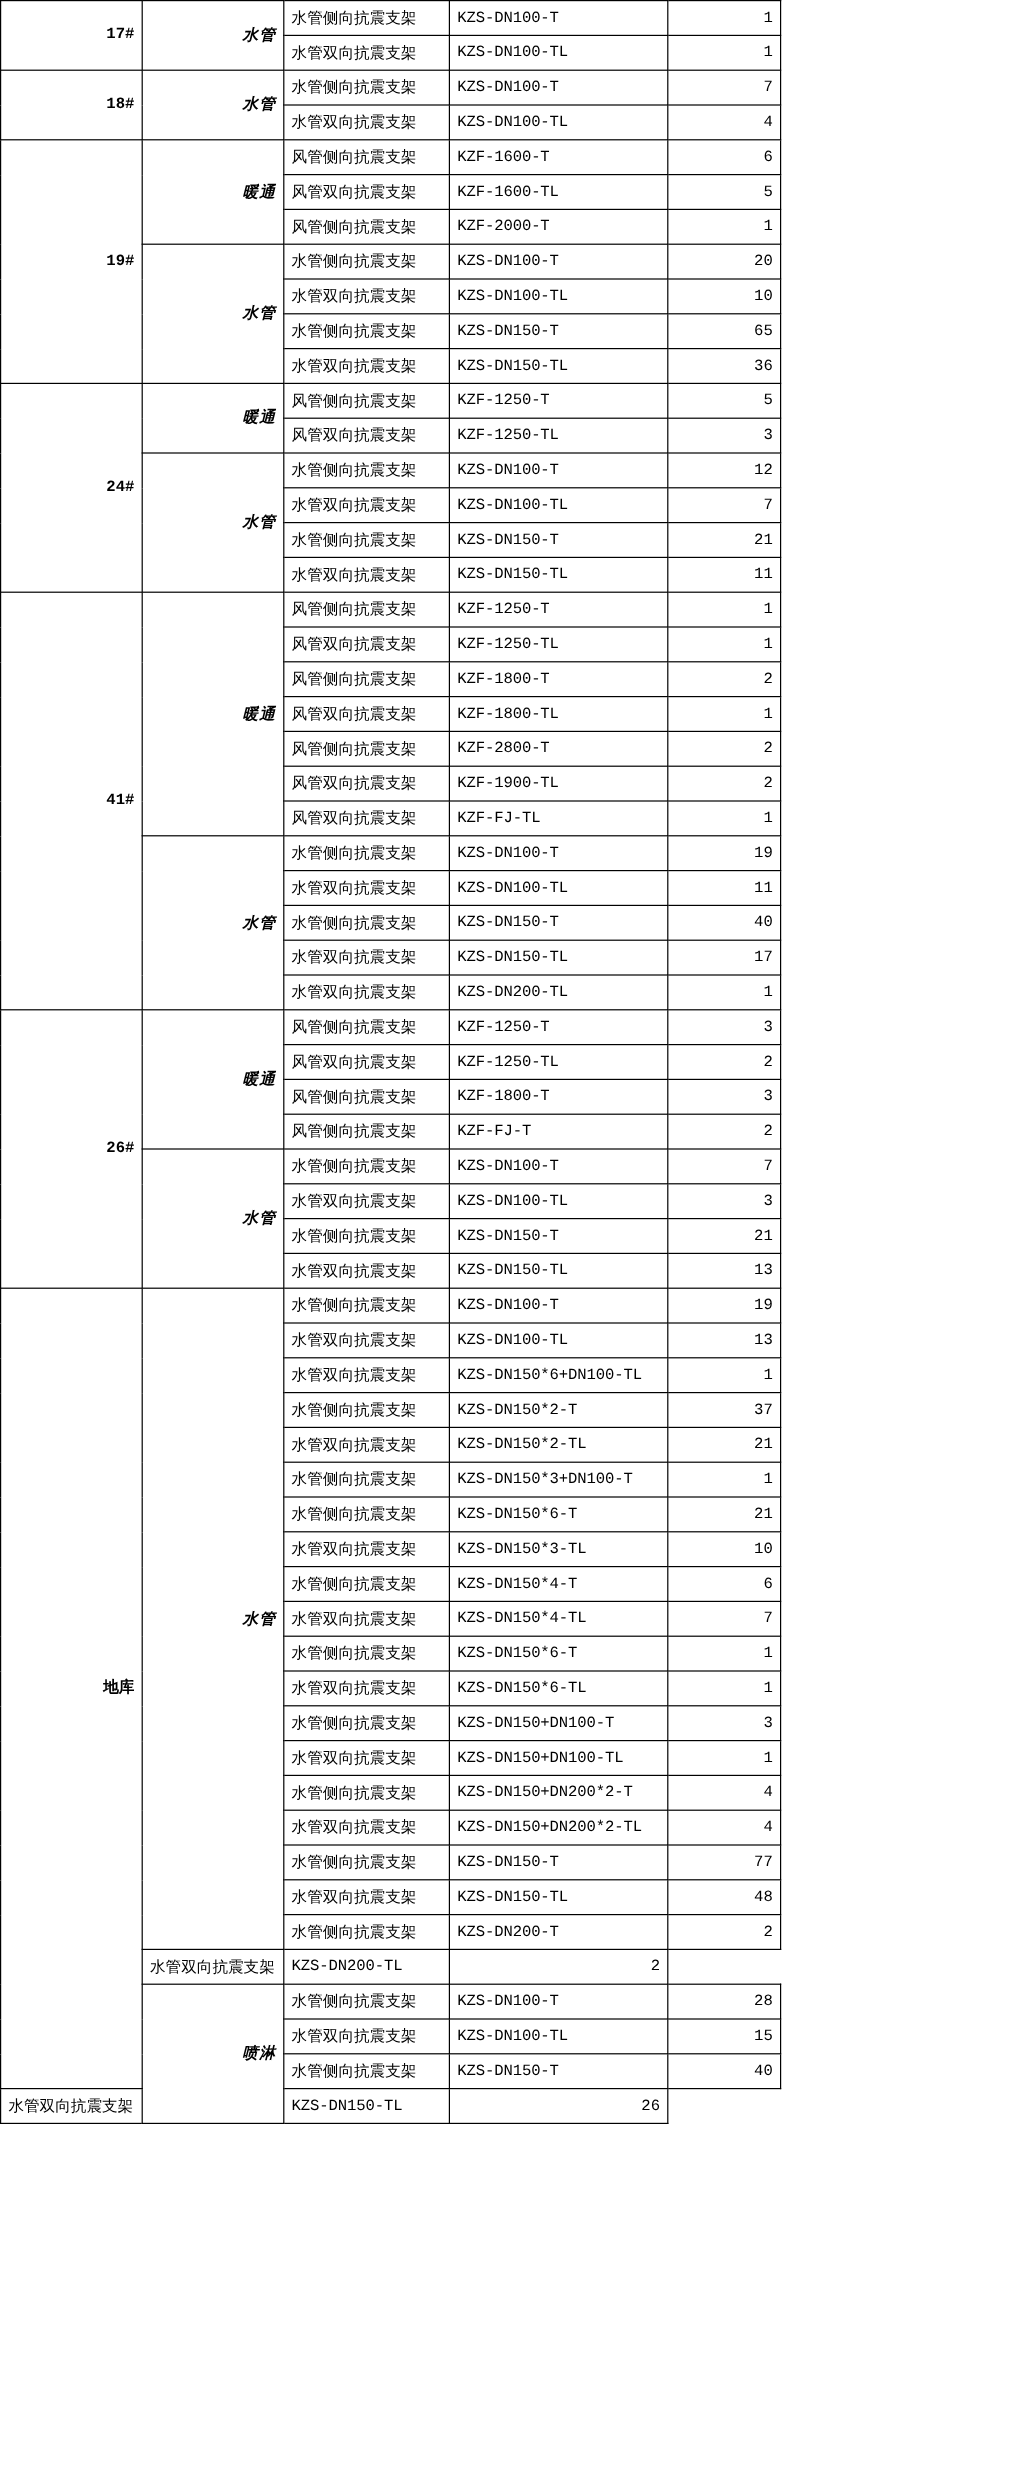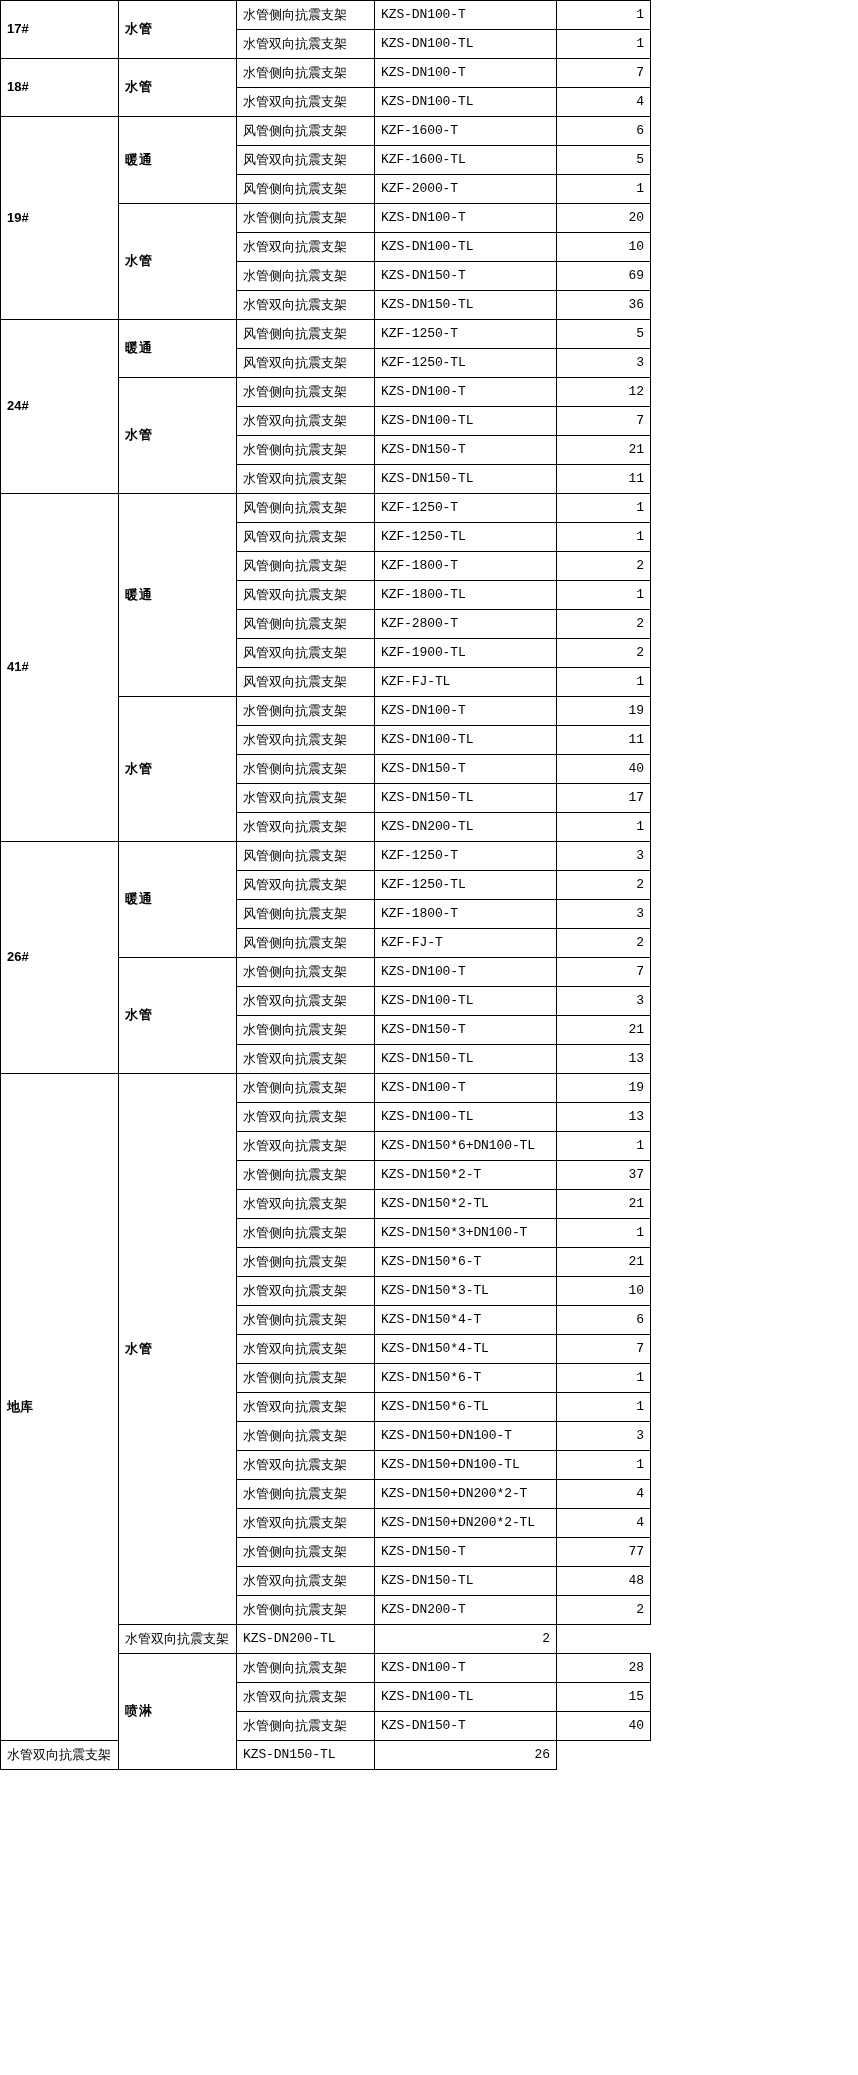--- a/index.html
+++ b/index.html
@@ -33,32 +33,33 @@
     color: #000000;
   }
   
   col.c-building { width: 118px; }
   col.c-system   { width: 118px; }
   col.c-name     { width: 138px; }
   col.c-model    { width: 182px; }
   col.c-qty      { width: 94px; }
 
   td.building {
-    text-align: left;
-    font-family: Liberation Sans, sans-serif;
+    text-align: right;
+    font-family: Liberation Mono, monospace;
     font-weight: bold;
     font-size: 13px;
     margin-top: 26px;
   }
   td.system {
-    text-align: left;
+    text-align: right;
     font-family: "Liberation Sans", "DejaVu Sans", sans-serif;
     font-weight: bold;
     font-size: 14px;
     letter-spacing: 1px;
+    font-style: italic;
   }
   td.name {
     text-align: left;
     font-family: "Liberation Sans", "DejaVu Sans", sans-serif;
     font-size: 12.5px;
     padding-left: 7px;
   }
   td.model {
     text-align: left;
     font-family: "Liberation Mono", "DejaVu Sans Mono", monospace;
@@ -134,21 +135,21 @@
           <td class="qty">20</td>
         </tr>
         <tr>
           <td class="name">水管双向抗震支架</td>
           <td class="model">KZS-DN100-TL</td>
           <td class="qty">10</td>
         </tr>
         <tr>
           <td class="name">水管侧向抗震支架</td>
           <td class="model">KZS-DN150-T</td>
-          <td class="qty">69</td>
+          <td class="qty">65</td>
         </tr>
         <tr>
           <td class="name">水管双向抗震支架</td>
           <td class="model">KZS-DN150-TL</td>
           <td class="qty">36</td>
         </tr>
         <tr>
           <td class="building" rowspan="6">24#</td>
           <td class="system" rowspan="2">暖通</td>
           <td class="name">风管侧向抗震支架</td>

